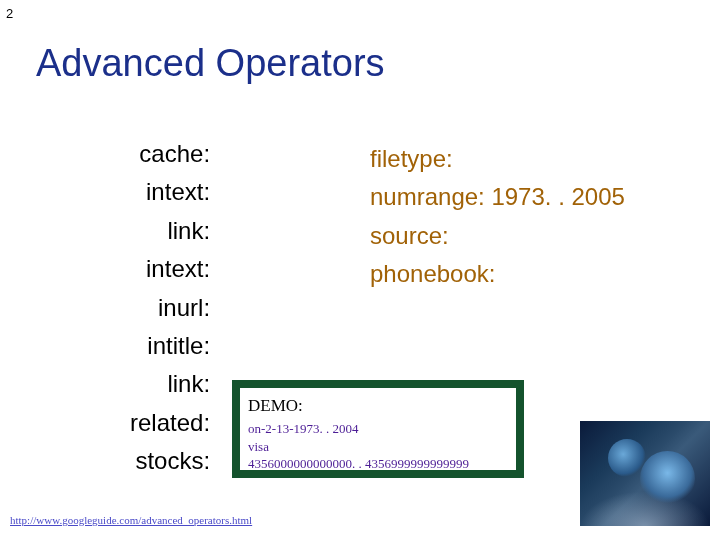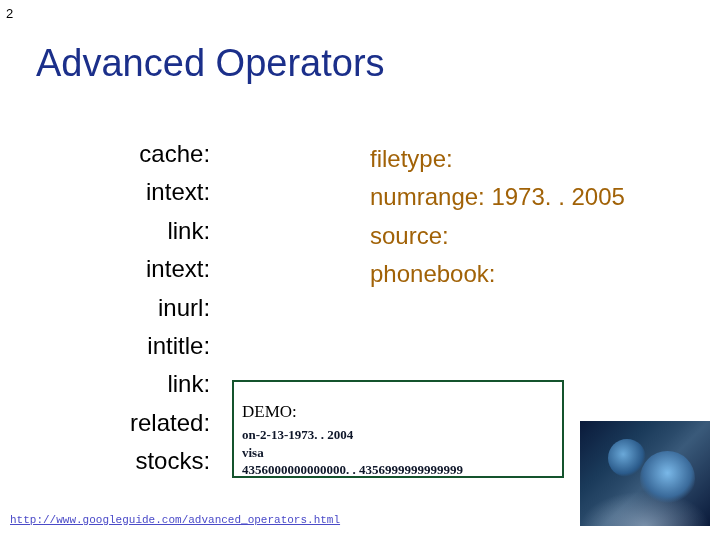--- a/index.html
+++ b/index.html
@@ -42,45 +42,44 @@
     left: 370px;
     font-size: 24px;
     color: #a16207;
     line-height: 1.6;
   }
   .col-left div, .col-right div { white-space: nowrap; }
   .demo-box {
     position: absolute;
     top: 380px;
     left: 232px;
-    width: 332px;
+    width: 292px;
     height: 98px;
-    border: 2px solid #14532d;
-    padding: 20px 8px;
+    border: 8px solid #14532d;
+    padding: 8px 8px;
     font-family: "Times New Roman", Times, serif;
   }
   .demo-label {
     font-size: 17px;
     color: #000;
     margin-bottom: 4px;
   }
   .demo-line {
     font-size: 13px;
-    color: #0f172a;
+    color: #4c1d95;
     line-height: 1.35;
-    font-weight: bold;
   }
   .footer-link {
     position: absolute;
     bottom: 14px;
     left: 10px;
     font-size: 11px;
     color: #4a4ac8;
     text-decoration: underline;
-    font-family: Liberation Mono, monospace;
+    font-family: Liberation Serif, serif;
     margin-top: 31px;
   }
   .photo {
     position: absolute;
     right: 10px;
     bottom: 14px;
     width: 130px;
     height: 105px;
     background: linear-gradient(135deg, #0a1a3a 0%, #1a3a5a 30%, #2a4a6a 45%, #3a5a7a 55%, #0a1a3a 100%);
     overflow: hidden;

